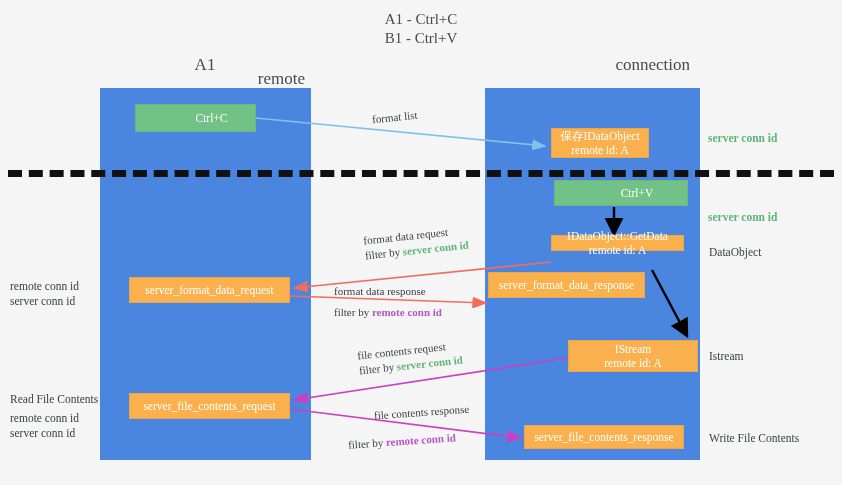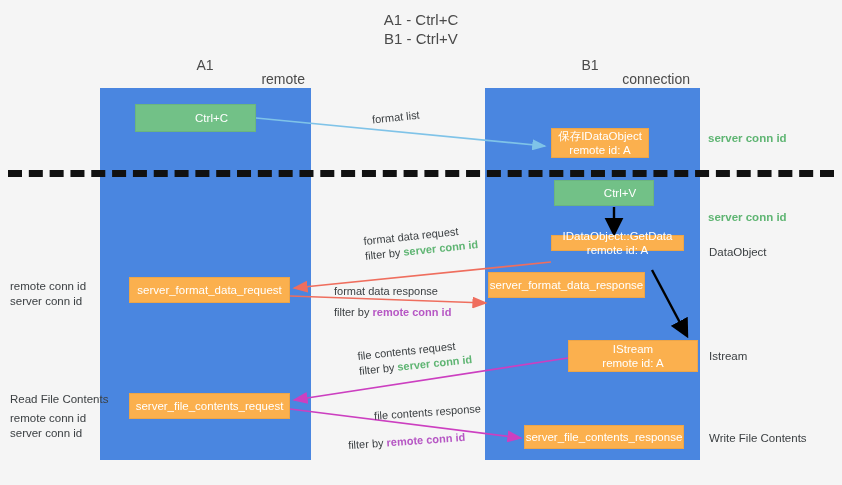--- a/index.html
+++ b/index.html
@@ -14,37 +14,38 @@
     font-family: "Liberation Sans", sans-serif;
     position: relative;
     overflow: hidden;
     color: #3c4043;
   }
   #stage {
     position: absolute;
     left: 0; top: 0;
     width: 842px;
     height: 485px;
+    font-family: Liberation Serif, serif;
   }
   .abs { position: absolute; }
 
   
   .title-block {
     left: 0; top: 10px;
     width: 842px;
     text-align: center;
     font-size: 15px;
     line-height: 19px;
     color: #4a4a4a;
   }
 
   
   .lane-header {
     text-align: center;
-    font-size: 14px;
+    font-size: 17px;
     line-height: 14px;
     color: #4a4a4a;
   }
   .lane-header .lh-name { display: block; }
   .lane-header .lh-sub { display: block; text-align: right; }
 
   
   .lane {
     background: #4a86e0;
   }
@@ -109,21 +110,20 @@
   <div class="abs title-block">
     <div>A1 - Ctrl+C</div>
     <div>B1 - Ctrl+V</div>
   </div>
 
   <div class="abs lane-header" style="left:105px; top:58px; width:200px;">
     <span class="lh-name">A1</span>
     <span class="lh-sub">remote</span>
   </div>
   <div class="abs lane-header" style="left:490px; top:58px; width:200px;">
-    <span class="lh-name">B1</span>
     <span class="lh-sub">connection</span>
   </div>
 
   <div class="abs lane" style="left:100px; top:88px; width:211px; height:372px;"></div>
   <div class="abs lane" style="left:485px; top:88px; width:215px; height:372px;"></div>
 
   <svg class="overlay" viewBox="0 0 842 485">
     <defs>
       <marker id="ah-blue" markerWidth="9" markerHeight="7" refX="8" refY="3.5" orient="auto">
         <polygon points="0 0, 9 3.5, 0 7" fill="#7fc3e8"></polygon>
@@ -166,21 +166,21 @@
 
   <div class="abs node orange" style="left:129px; top:277px; width:161px; height:26px;">
     <span>server_format_data_request</span>
   </div>
 
   <div class="abs node orange" style="left:551px; top:128px; width:98px; height:30px;">
     <span>保存IDataObject</span>
     <span class="l2">remote id: A</span>
   </div>
 
-  <div class="abs node green" style="left:554px; top:180px; width:100px; height:26px;">
+  <div class="abs node green" style="left:554px; top:180px; width:134px; height:26px;">
     <span>Ctrl+V</span>
   </div>
 
   <div class="abs node orange" style="left:551px; top:235px; width:133px; height:16px;">
     <span>IDataObject::GetData</span>
     <span class="l2">remote id: A</span>
   </div>
 
   <div class="abs node orange" style="left:568px; top:340px; width:130px; height:32px;">
     <span>IStream</span>

